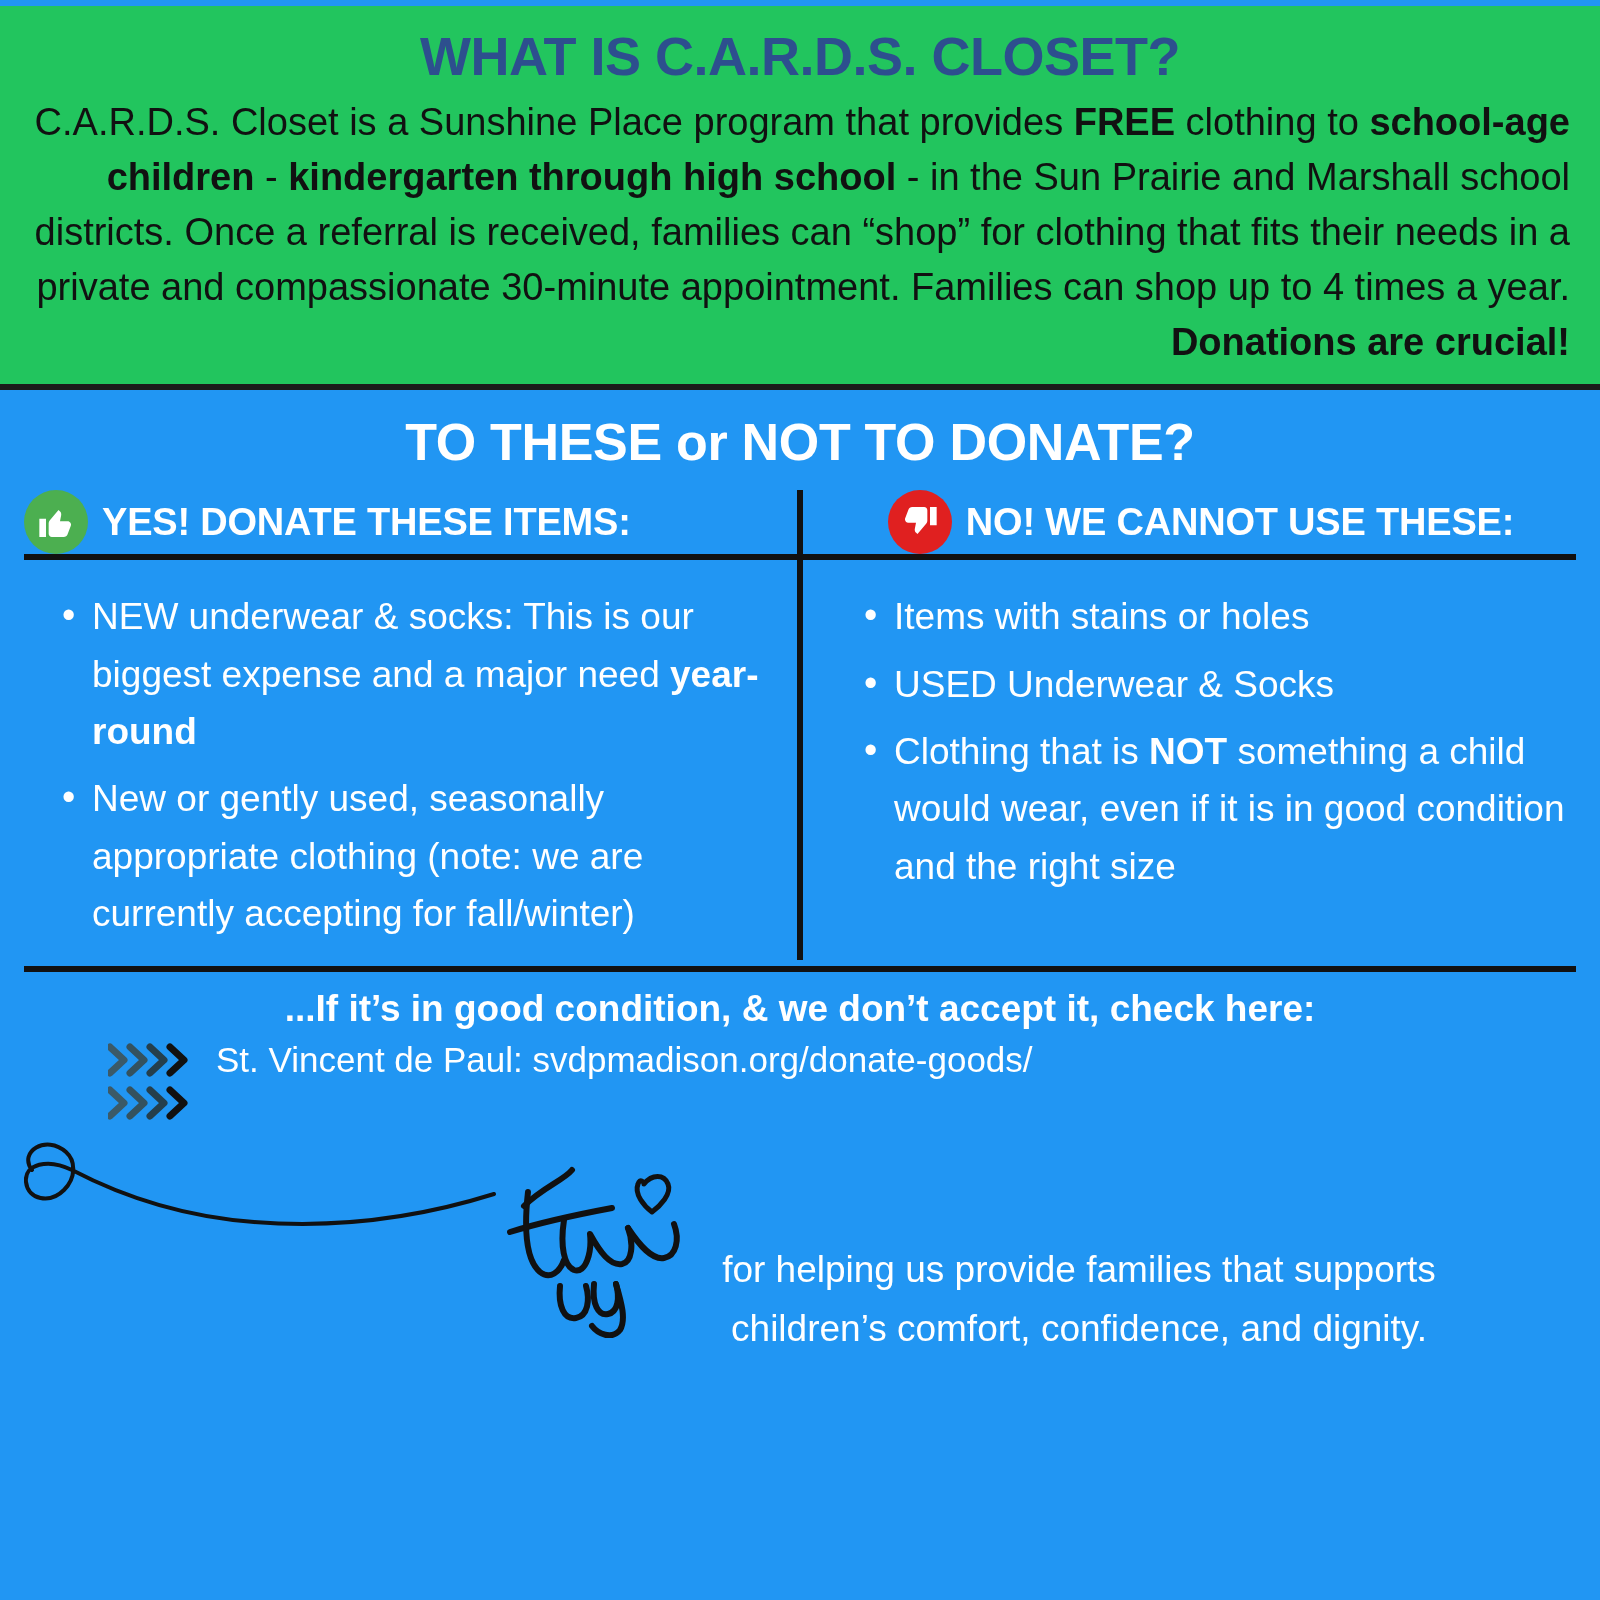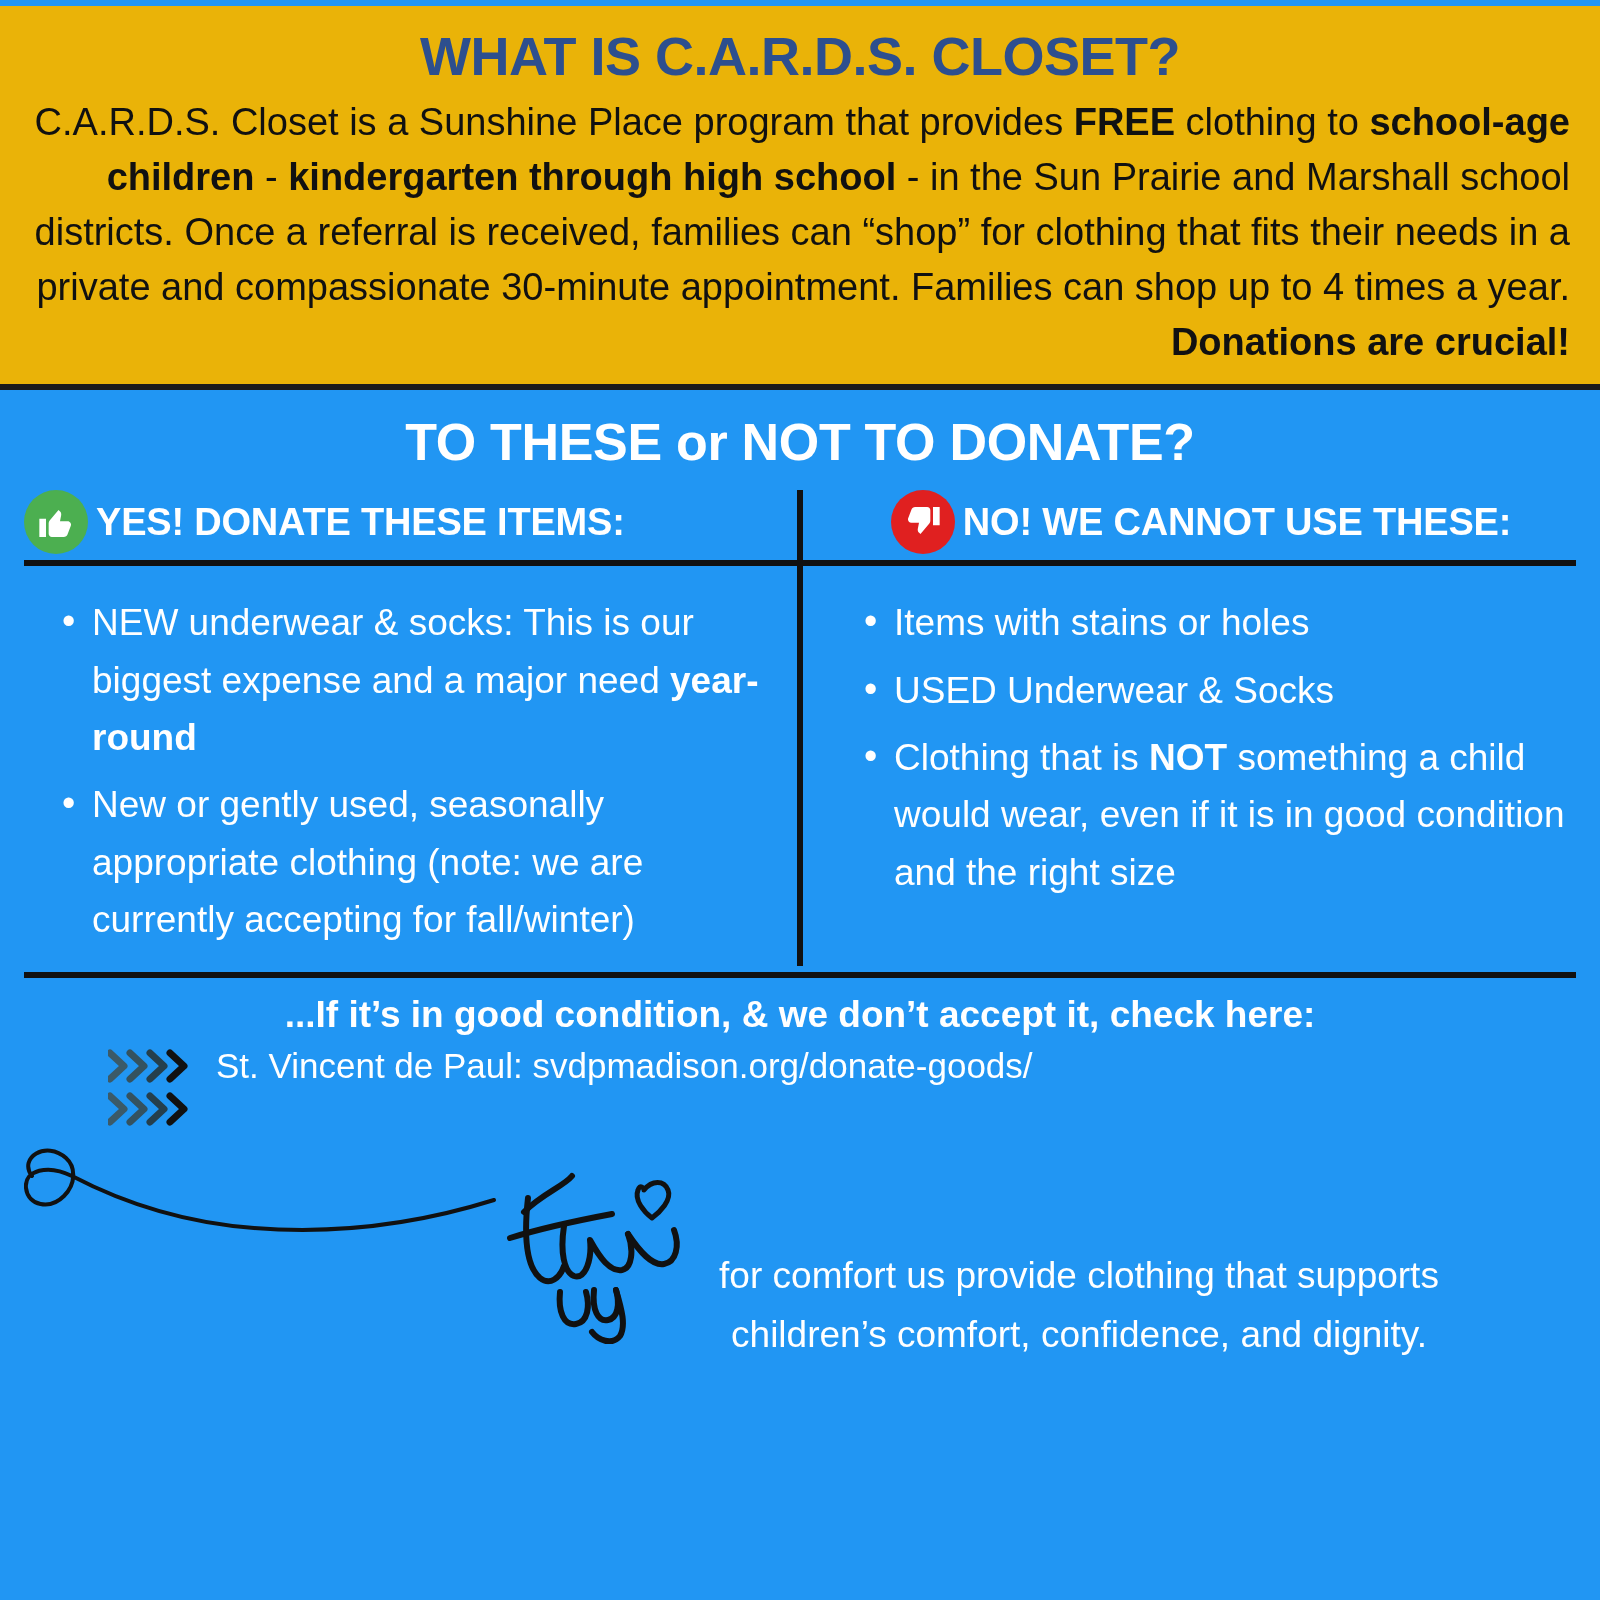--- a/index.html
+++ b/index.html
@@ -16,21 +16,21 @@
   .page {
     position: relative;
     width: 1600px;
     height: 1600px;
     background: #2196f3;
     box-sizing: border-box;
   }
 
   
   .top-panel {
-    background: #eab308;
+    background: #22c55e;
     padding: 22px 30px 14px 30px;
     box-sizing: border-box;
     border-bottom: 6px solid #1b1b1b;
     margin-top: 6px;
   }
   .top-title {
     color: #2d4f8e;
     font-size: 54px;
     font-weight: bold;
     text-align: center;
@@ -78,22 +78,22 @@
     left: 50%;
     top: 0;
     bottom: 0;
     width: 6px;
     background: #111;
     transform: translateX(-50%);
   }
   .col-head {
     display: flex;
     align-items: center;
-    gap: 8px;
-    padding-bottom: 6px;
+    gap: 14px;
+    padding-bottom: 0;
   }
   .col.right .col-head { justify-content: center; }
   .col-head-text {
     color: #ffffff;
     font-size: 38px;
     font-weight: bold;
     letter-spacing: -0.2px;
   }
   .thumb {
     width: 64px;
@@ -293,16 +293,16 @@
           <path d="M34 44 C 30 80, 32 112, 46 124 C 56 132, 66 124, 70 112"></path>
           <path d="M70 72 C 66 98, 70 118, 80 122 C 92 126, 98 104, 96 86 C 106 104, 116 118, 128 116 C 138 114, 140 96, 134 80"></path>
           <path d="M134 80 C 146 98, 158 112, 170 110 C 182 108, 186 92, 180 76"></path>
           <path d="M150 36 C 158 26, 170 26, 174 36 C 178 46, 166 58, 158 64 C 150 58, 140 46, 144 36 C 146 30, 150 34, 150 36 Z" stroke-width="5"></path>
           <path d="M66 138 C 64 158, 70 172, 82 170 C 94 168, 96 152, 92 138"></path>
           <path d="M100 136 C 98 156, 104 168, 114 166 C 124 164, 126 150, 122 136"></path>
           <path d="M122 136 C 128 156, 132 172, 126 182 C 118 192, 104 186, 98 178"></path>
         </g>
       </svg>
 
-      <div class="footer-text">for comfort us provide clothing that supports children’s comfort, confidence, and dignity.</div>
+      <div class="footer-text">for helping us provide families that supports children’s comfort, confidence, and dignity.</div>
     </div>
   </div>
 </div>
 
 </body></html>

